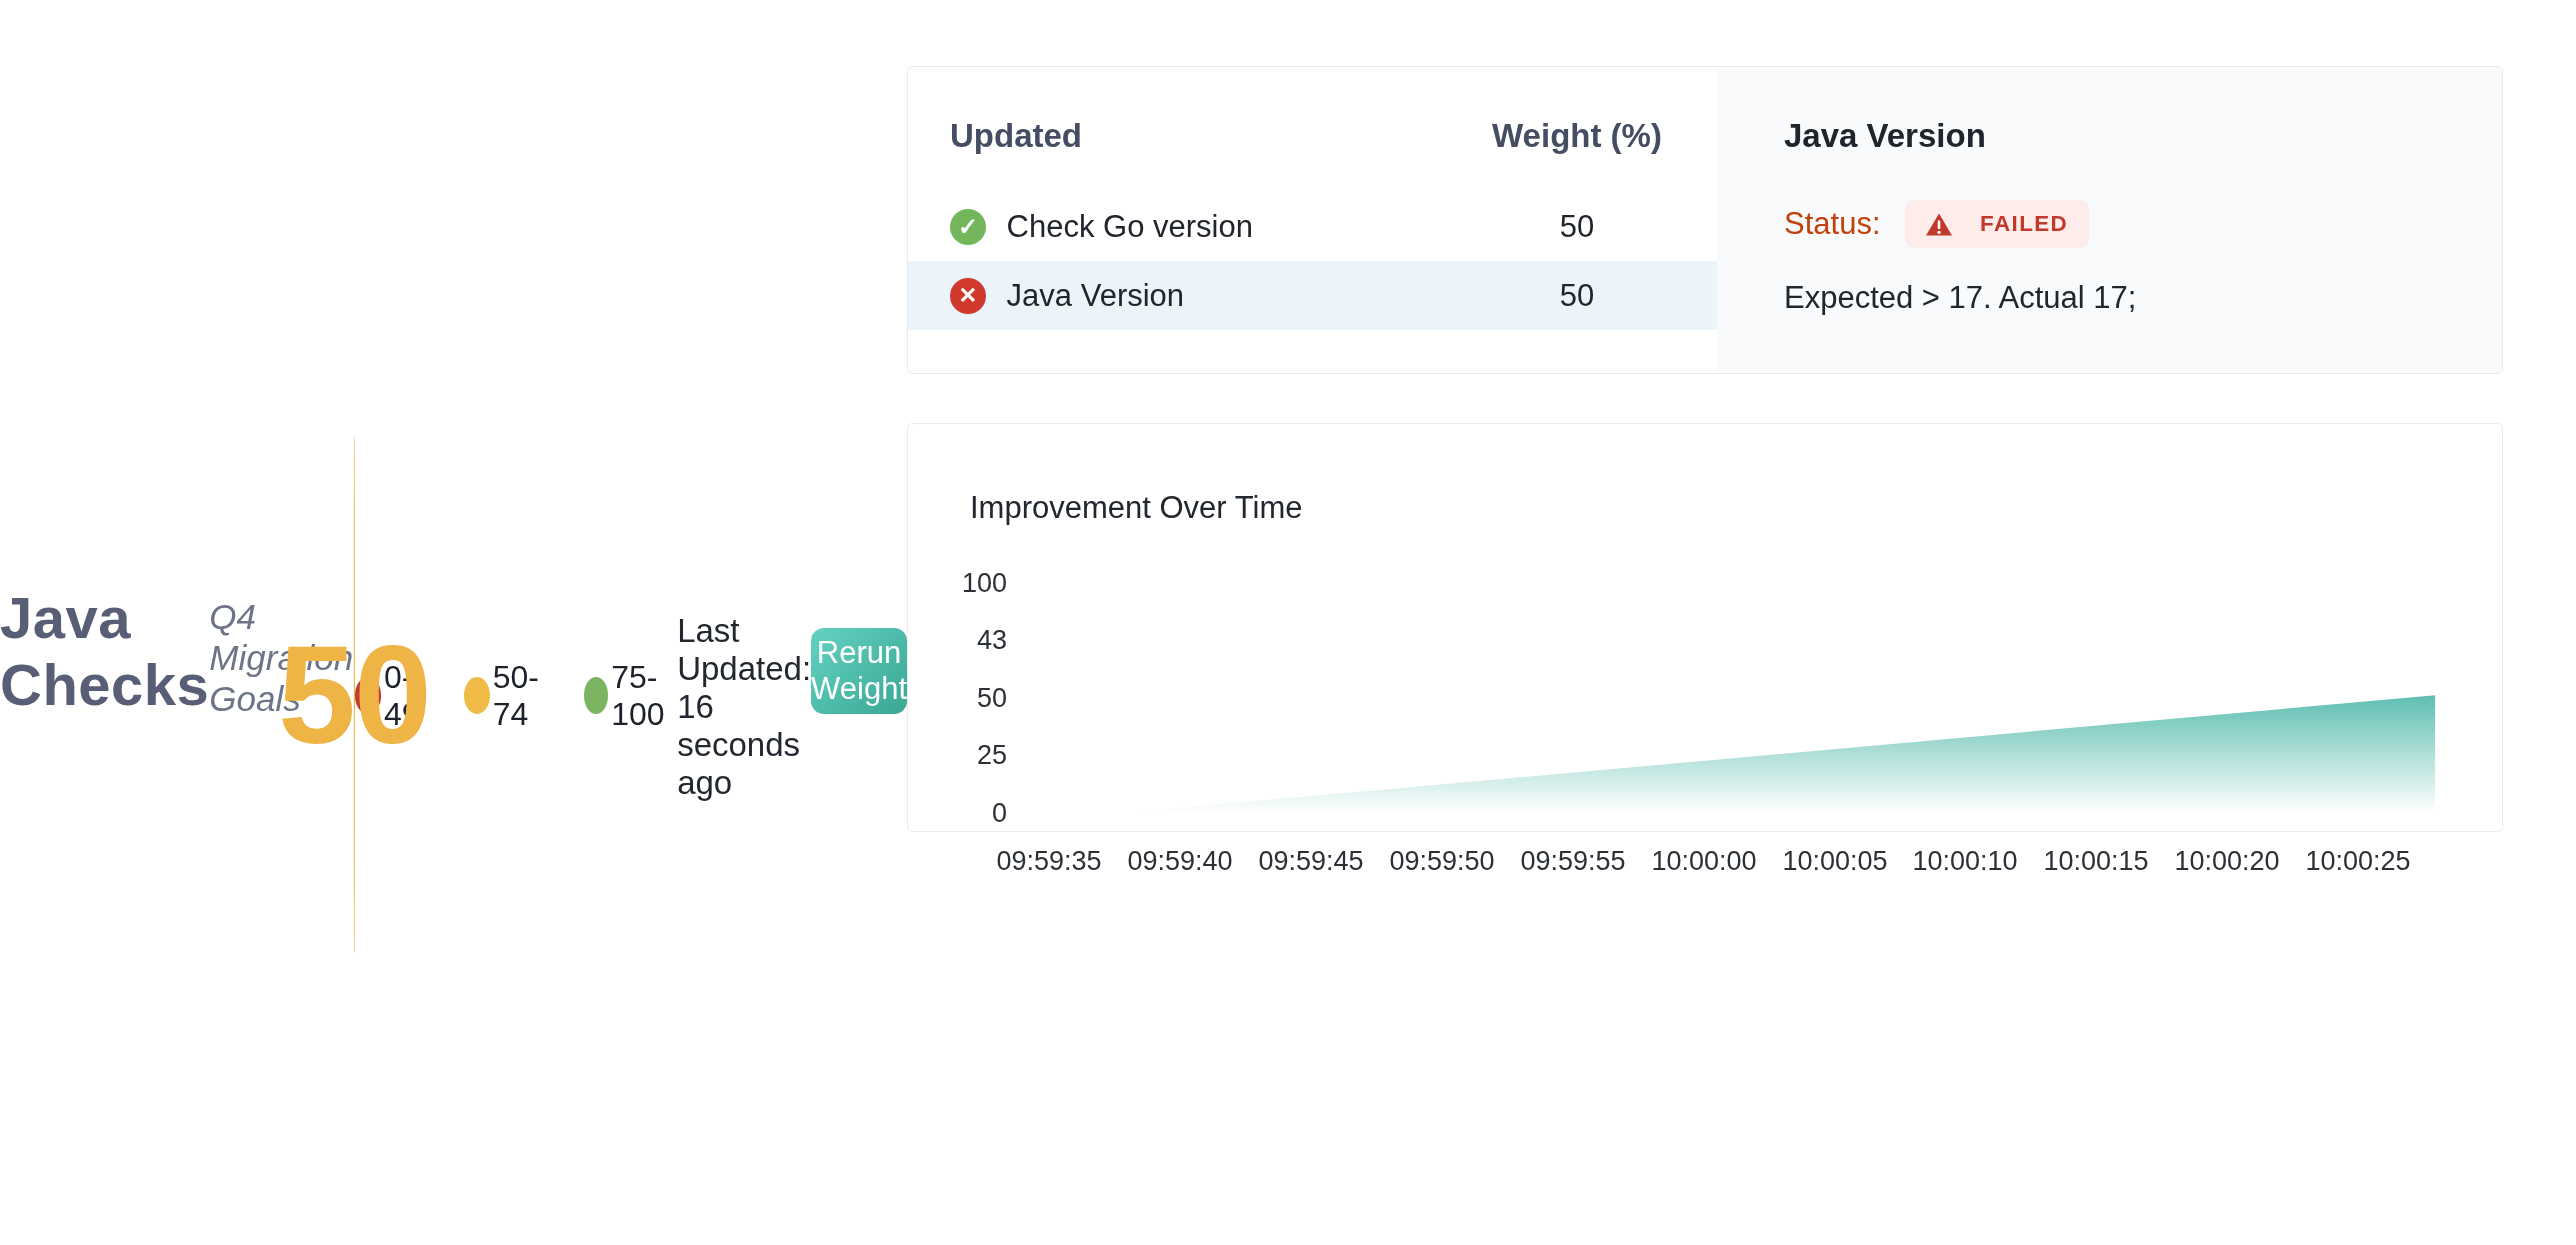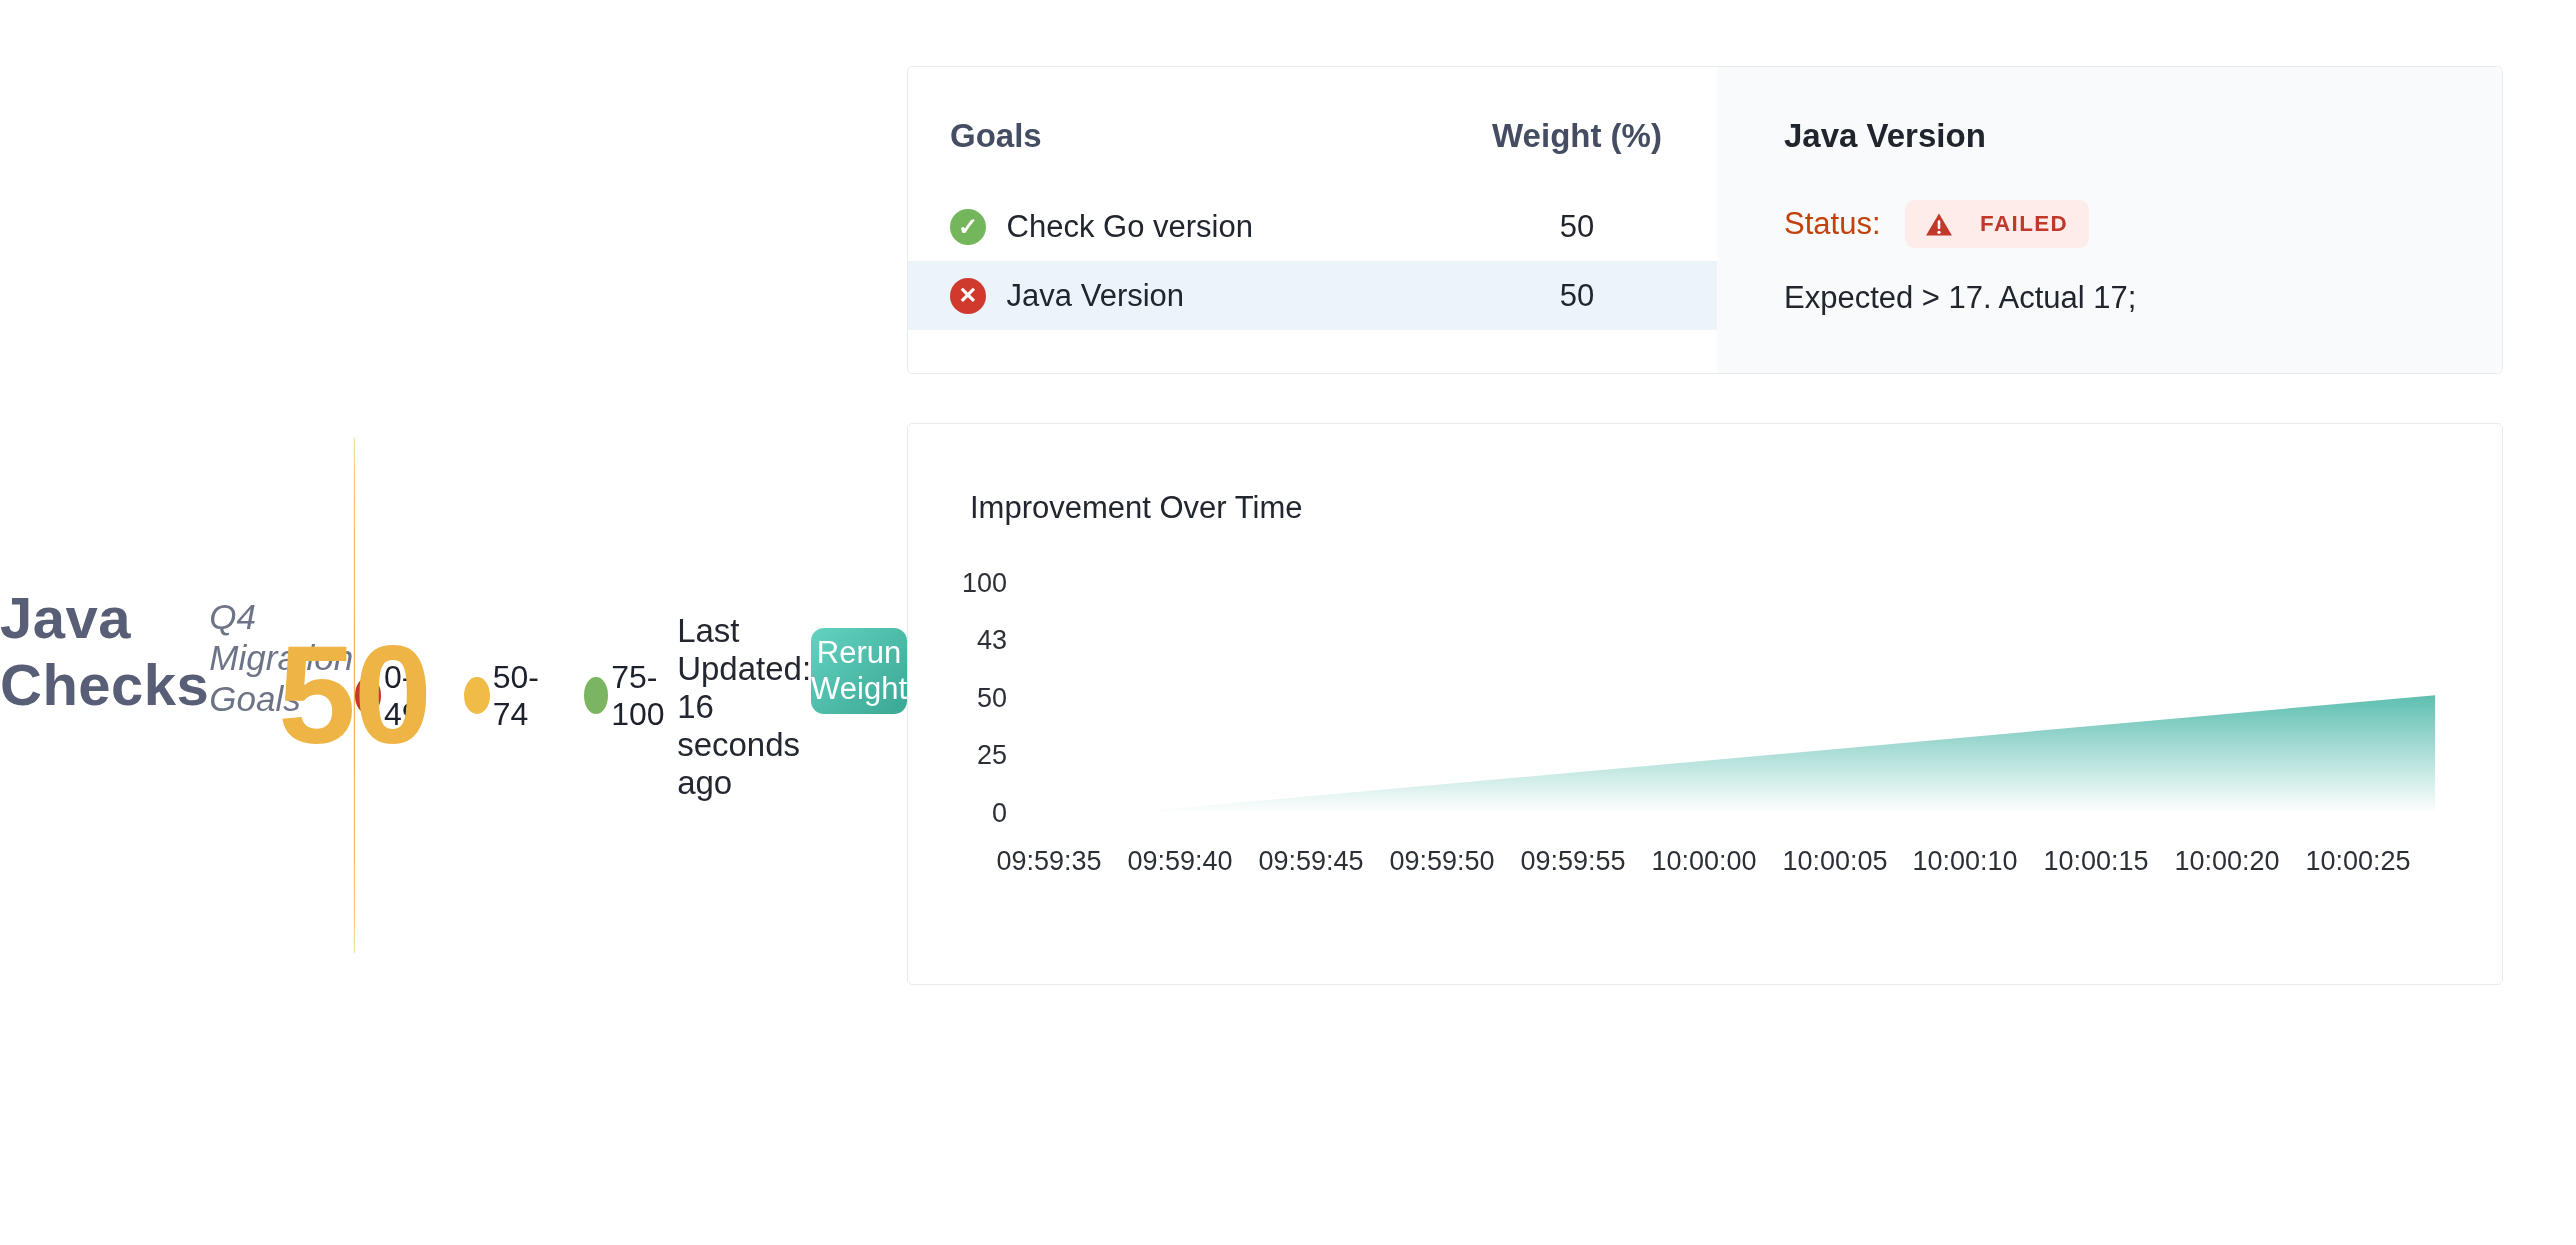--- a/index.html
+++ b/index.html
@@ -54,21 +54,21 @@
   .details-panel { flex: 1; background: #f8fafb; padding: 49px 37px 0 67px; }
   .details-title { font-size: 33px; font-weight: 700; color: #20242c; line-height: 39px; }
   .status-row { display: flex; align-items: center; margin-top: 45px; }
   .status-label { font-size: 31px; color: #c2410c; margin-right: 24px; }
   .status-badge { display: inline-flex; align-items: center; gap: 27px; padding: 11.2px 20.6px;
                   border-radius: 9.4px; }
   .badge-text { font-size: 22.4px; font-weight: 700; color: #c0392b; letter-spacing: 1.4px; }
   .details-message { margin-top: 32px; font-size: 31px; color: #21252d; }
 
   
-  .chart-card { height: 562px; padding: 65px 37px 0 37px; }
+  .chart-card { height: 409px; padding: 65px 37px 0 37px; }
   .chart-title { font-size: 31px; line-height: 37px; color: #22262e; padding-left: 25px; }
   .chart-body { position: relative; margin-top: 33px; height: 393px; }
   .chart-body svg { position: absolute; inset: 0; width: 100%; height: 100%; }
   .y-tick { position: absolute; left: 0; width: 62px; text-align: right;
             font-size: 27px; line-height: 32px; color: #2b2f36; }
   .x-tick { position: absolute; transform: translateX(-50%); top: 286px;
             font-size: 27px; line-height: 32px; color: #2b2f36; white-space: nowrap; }
 </style>
 </head>
 <body>
@@ -101,21 +101,21 @@
     <div class="last-updated">Last Updated: 16 seconds ago</div>
 
     <button class="rerun-button" style="background: linear-gradient(135deg, rgb(99, 210, 193), rgb(58, 167, 147));">Rerun Weight</button>
   </div>
 
   <div class="right-col">
 
     <div class="card top-card">
       <div class="checks-table">
         <div class="table-header">
-          <div class="th-checks">Goals</div>
+          <div class="th-checks">Updated</div>
           <div class="th-weight">Weight (%)</div>
         </div>
         <div class="table-rows">
           <div class="check-row">
             <span class="status-circle pass" style="background: rgb(116, 182, 91);">
                 <span>✓</span>
               </span>
             <span class="check-name">Check Go version</span>
             <span class="check-weight">50</span>
           </div>

